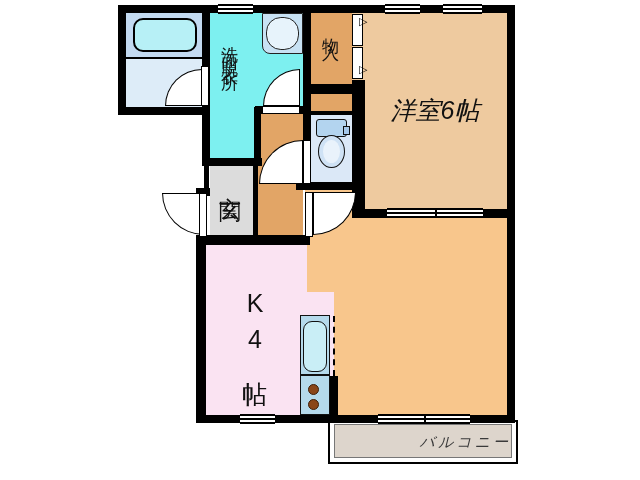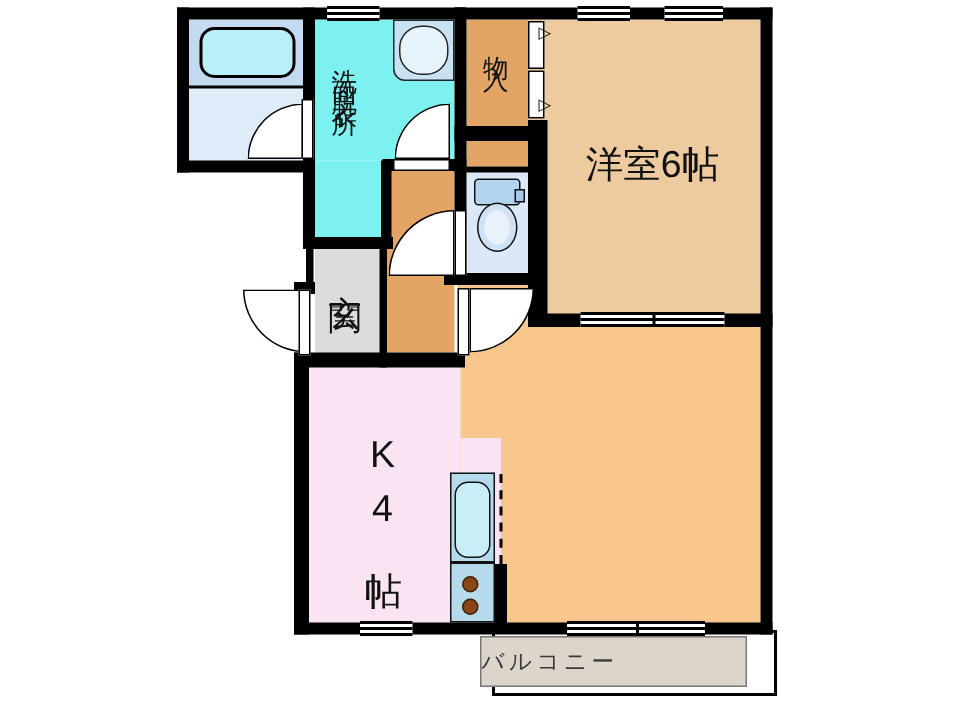--- a/index.html
+++ b/index.html
@@ -6,36 +6,36 @@
   .plan{position:relative;width:640px;height:480px;background:#fff;overflow:hidden;
         font-family:"Liberation Sans","DejaVu Sans",sans-serif;color:#111;}
   .a{position:absolute;box-sizing:border-box;}
   .wall{background:var(--wall,#000);}
   .leaf{background:#fff;border:1px solid #000;}
   .disc{background:#fff;border:1px solid #000;}
   .win{background:#fff;border-top:2px solid #000;border-bottom:2px solid #000;}
   .mid{position:absolute;left:0;right:0;top:50%;margin-top:-1px;height:2px;background:#000;}
   .tick{position:absolute;top:0;bottom:0;left:50%;width:2px;background:#000;}
   .vlabel{writing-mode:vertical-rl;text-orientation:upright;line-height:1;}
-  .hlabel{text-align:center;line-height:1;}
+  .hlabel{text-align:center;line-height:1;font-style:italic;}
   .fill-washroom{background:var(--washroom,#7df0f0);}
   .fill-tan{background:var(--closet-hall,#e2a566);}
   .fill-yo{background:var(--western-room,#eeca9f);}
   .fill-ld{background:var(--living-dining,#f8c68c);}
   .fill-k{background:var(--kitchen,#fae3f2);}
   .fill-genkan{background:var(--entrance,#dcdcdc);}
   .fill-toilet{background:var(--toilet-room,#dbe8f7);}
 </style>
 </head>
 <body>
 
 <div class="plan">
 
   <div class="a" style="left:328px;top:420px;width:190px;height:44px;background:#fff;border:2px solid #000;"></div>
-  <div class="a" style="left:320px;top:424px;width:178px;height:34px;background:var(--balcony,#ddd5cc);border:1px solid #777;display:flex;align-items:center;justify-content:flex-start;">
+  <div class="a" style="left:334px;top:424px;width:178px;height:34px;background:var(--balcony,#ddd5cc);border:1px solid #777;display:flex;align-items:center;justify-content:flex-end;">
     <span class="hlabel" style="font-size:15px;letter-spacing:3px;color:#3a3a3a;">バルコニー</span>
   </div>
 
   <div class="a" style="left:126px;top:13px;width:76px;height:46px;background:var(--bathroom-upper,#c3daf1);"></div>
   <div class="a" style="left:126px;top:59px;width:76px;height:49px;background:var(--bathroom-lower,#ddecf8);"></div>
   <div class="a" style="left:126px;top:57px;width:76px;height:2px;background:#000;"></div>
 
   <div class="a fill-washroom" style="left:210px;top:13px;width:93px;height:94px;"></div>
   <div class="a fill-washroom" style="left:210px;top:107px;width:45px;height:59px;"></div>
 

